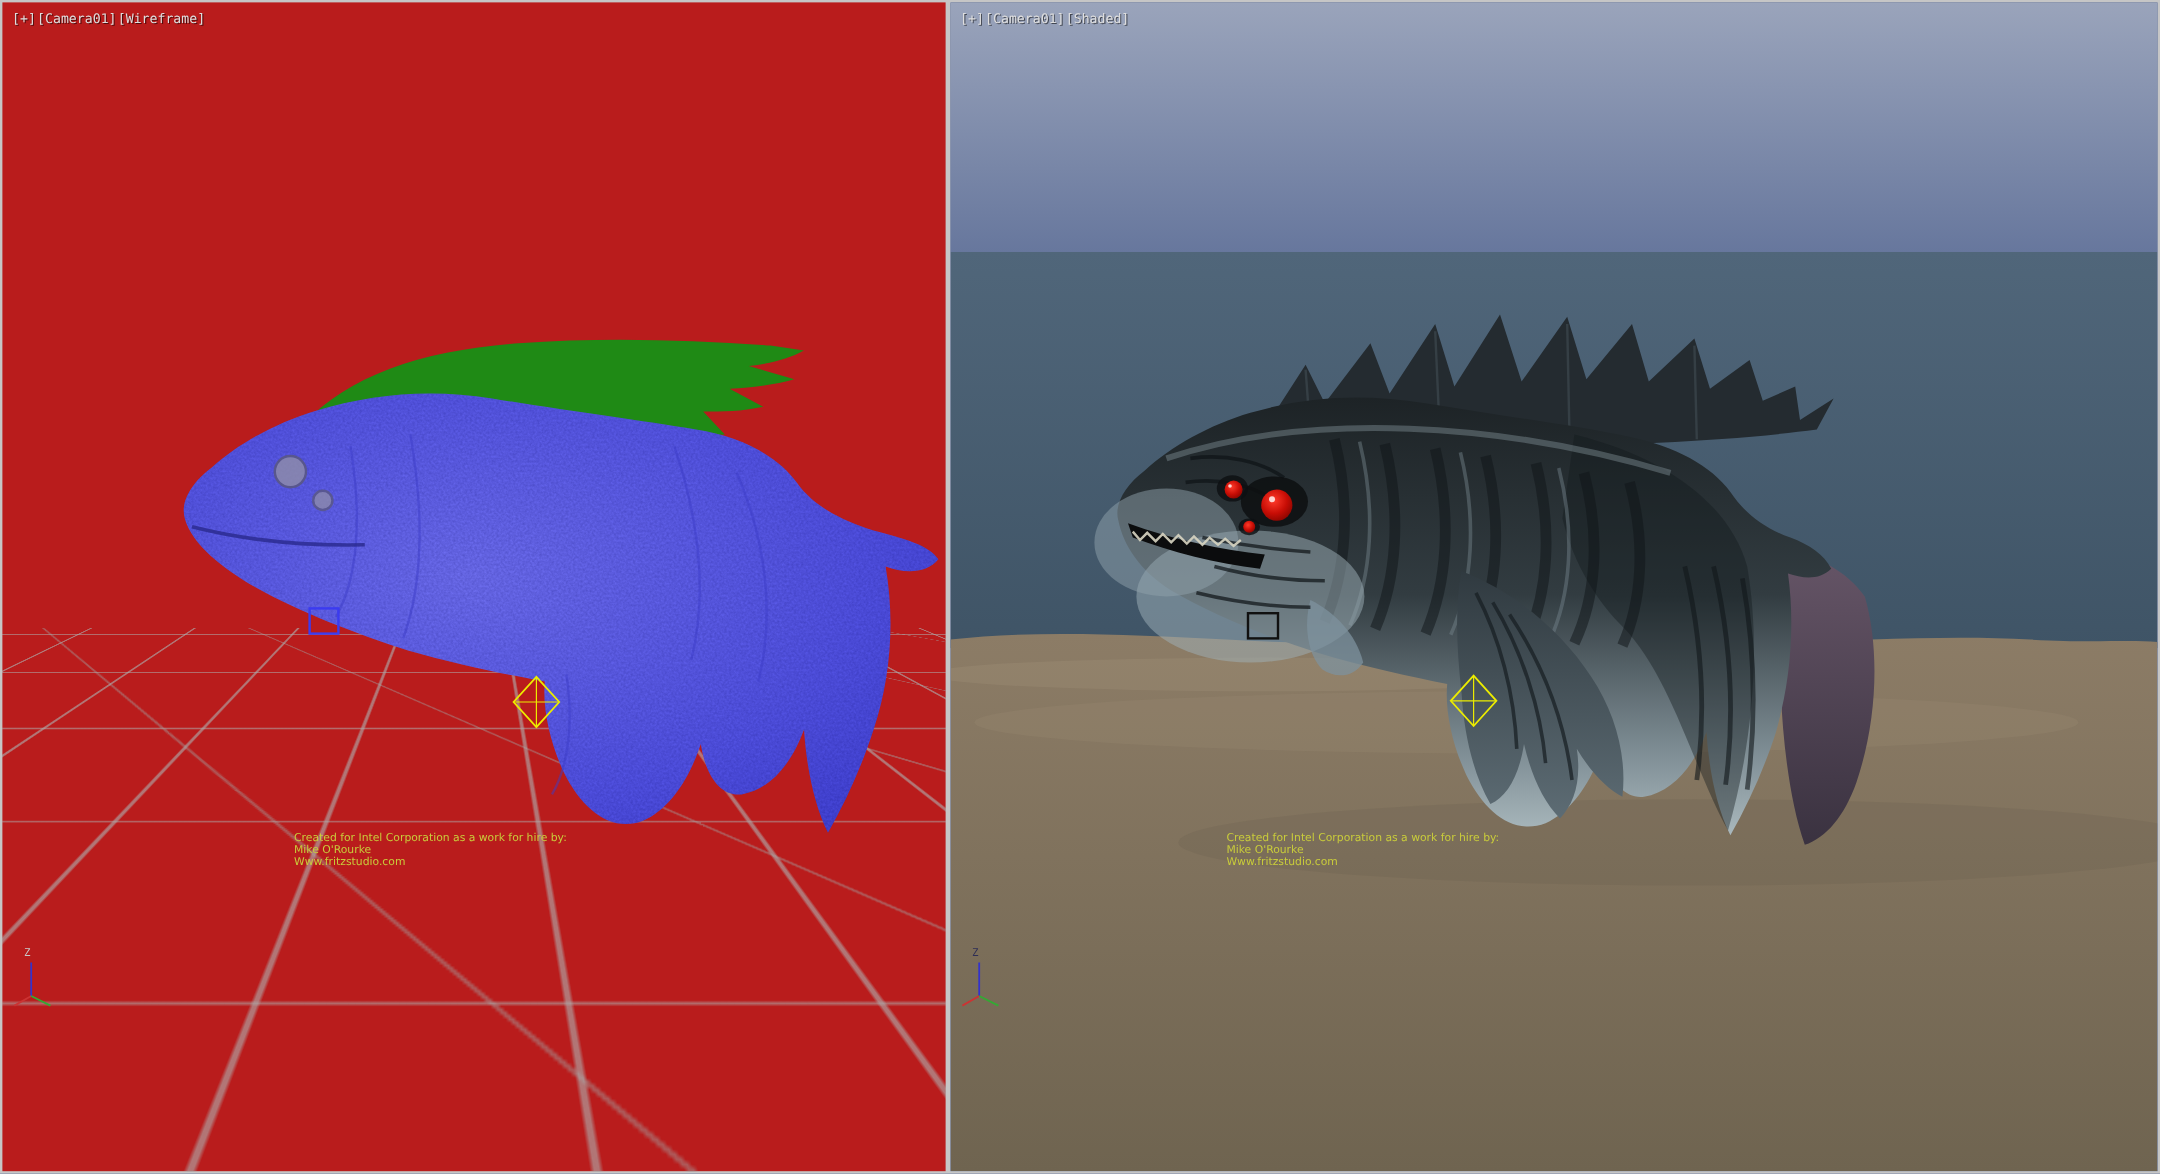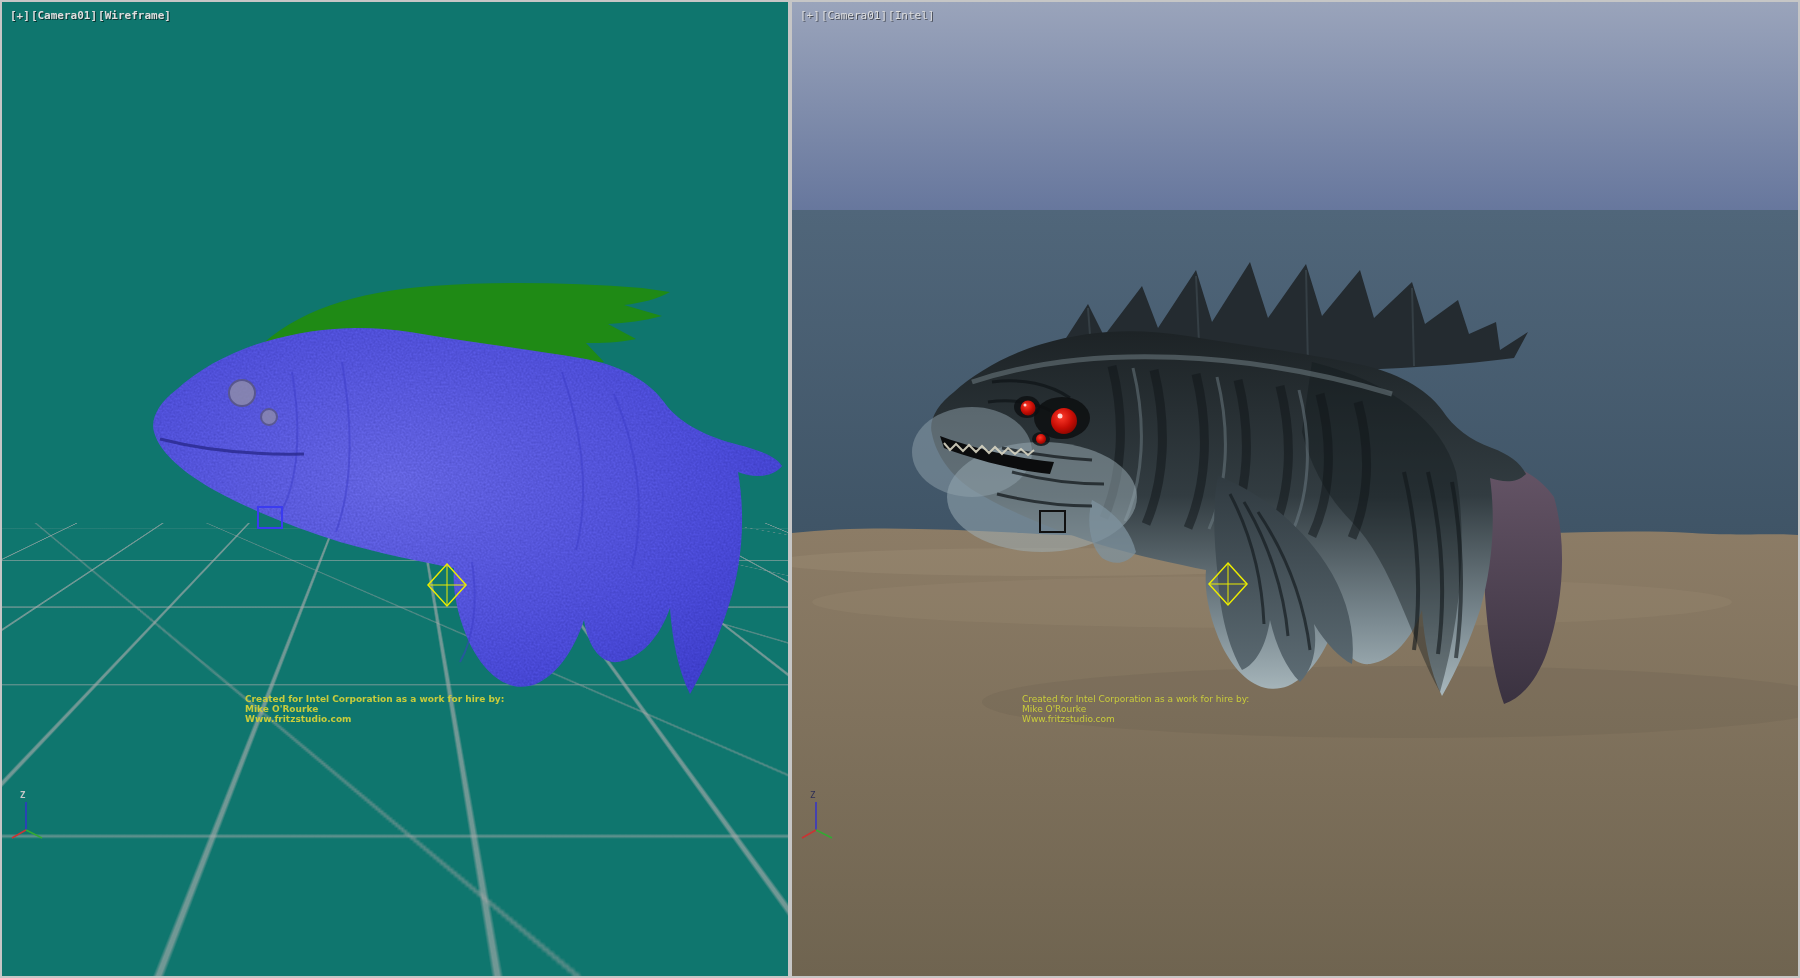--- a/index.html
+++ b/index.html
@@ -1,19 +1,19 @@
 <!DOCTYPE html>
 <html><head>
 <meta charset="utf-8">
 <style>
   html,body{margin:0;padding:0;}
   body{width:1800px;height:978px;background:#c6c6c6;position:relative;overflow:hidden;
        font-family:"DejaVu Sans",sans-serif;}
   .viewport{position:absolute;top:2px;height:974px;overflow:hidden;}
-  .vp-left{left:2px;width:786px;background:#0f766e;font-weight:bold;}
+  .vp-left{left:2px;width:786px;background:#b91c1c;}
   .vp-right{left:792px;width:1006px;background:#67779d;}
   .scene-svg{position:absolute;left:0;top:0;}
   
   .vp-label{position:absolute;left:8px;top:7px;font-family:"DejaVu Sans Mono",monospace;
     font-size:11px;color:#dedede;text-shadow:1px 1px 0 rgba(0,0,0,.55);z-index:30;letter-spacing:0;}
   .vp-label span{margin-right:1px;cursor:pointer;}
   
   .grid-persp{position:absolute;left:0;top:0;width:100%;height:100%;
     perspective:520px;perspective-origin:50% 54%;z-index:1;}
   .grid-plane{position:absolute;top:53.5%;left:-100%;width:300%;height:320%;
@@ -272,21 +272,21 @@
     </g>
 
     <g stroke="#ecec00" fill="none">
       <polygon points="436,561 455,582 436,603 417,582" stroke-width="1.5"></polygon>
       <line x1="417" y1="582" x2="455" y2="582" stroke-width="1"></line>
       <line x1="436" y1="561" x2="436" y2="603" stroke-width="1"></line>
     </g>
   </svg>
 
   <div class="vp-label">
-    <span>[+]</span><span>[Camera01]</span><span>[Intel]</span>
+    <span>[+]</span><span>[Camera01]</span><span>[Shaded]</span>
   </div>
 
   <div class="annotation ann-right">
     <div>Created for Intel Corporation as a work for hire by:</div>
     <div>Mike O'Rourke</div>
     <div>Www.fritzstudio.com</div>
   </div>
 
   <div class="tripod">
     <span class="zlab">Z</span>

